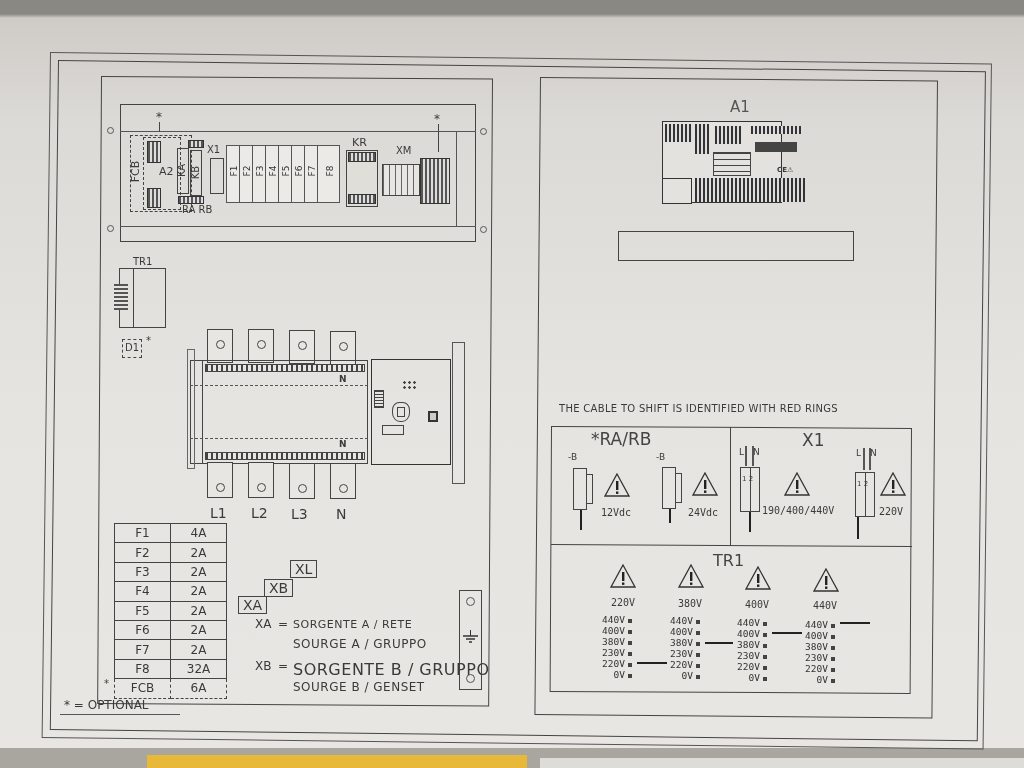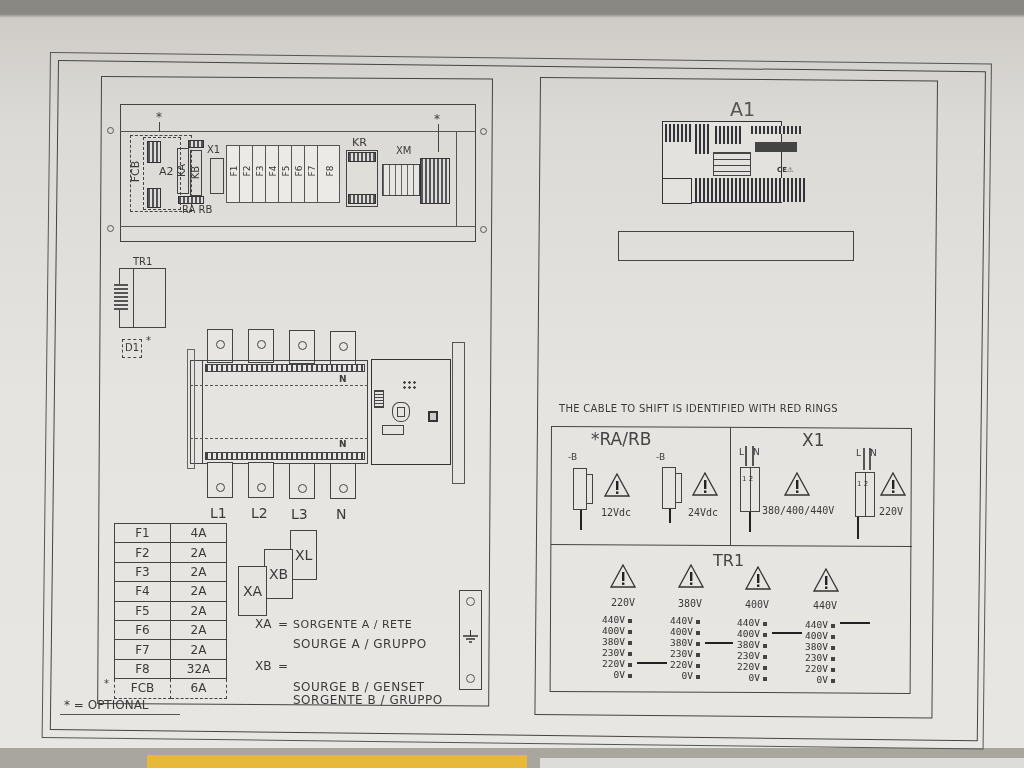--- a/index.html
+++ b/index.html
@@ -43,21 +43,21 @@
   .sw-strip { position: absolute; height: 8px; border: 1px solid #444; background: repeating-linear-gradient(90deg,#444 0 2px,#e8e6e2 2px 5px); }
   .sw-dash { position: absolute; left: 190px; width: 178px; border-top: 1px dashed #555; }
   .motor { position: absolute; left: 371px; top: 359px; width: 80px; height: 106px; border: 1.5px solid #333; }
   .side-rail { position: absolute; left: 452px; top: 342px; width: 13px; height: 142px; border: 1px solid #555; }
 
   
   .ftable { position: absolute; left: 114px; top: 523px; border-collapse: collapse; font-size: 12px; color: #3a3a3a; }
   .ftable td { border: 1px solid #444; width: 56px; height: 19.4px; text-align: center; padding: 0; }
   .ftable tr.opt td { border: 1px dashed #444; }
 
-  .xbox { position: absolute; border: 1px solid #444; font-size: 14px; padding: 16px 4px; background: #e6e4e0; color: #3a3a3a; }
+  .xbox { position: absolute; border: 1px solid #444; font-size: 14px; padding: 0 4px; background: #e6e4e0; color: #3a3a3a; margin-top: 30px; }
 
   .ground { position: absolute; left: 459px; top: 590px; width: 23px; height: 100px; border: 1px solid #444; }
 
   
   .label-a1 { position: absolute; left: 662px; top: 121px; width: 120px; height: 82px; border: 1px solid #333; background: #e4e2de; text-decoration: underline; }
   .lbl-cell { position: absolute; background: repeating-linear-gradient(90deg, #333 0 2px, #ddd 2px 4px); }
   .white-strip { position: absolute; left: 618px; top: 231px; width: 236px; height: 30px; border: 1px solid #444; }
 
   .warn-box { position: absolute; left: 551px; top: 426px; width: 361px; height: 266px; border: 1.5px solid #444; transform: rotate(0.3deg); transform-origin: left top; }
   .warn { position: absolute; width: 26px; height: 24px; }
@@ -245,41 +245,41 @@
 <div class="xbox" style="left:290px;top:530px">XL</div>
 <div class="xbox" style="left:264px;top:549px">XB</div>
 <div class="xbox" style="left:238px;top:566px">XA</div>
 
 <span class="txt" style="left:255px;top:617px;font-size:12px">XA</span>
 <span class="txt" style="left:278px;top:617px;font-size:12px">=</span>
 <span class="txt" style="left:293px;top:618px;font-size:11px;letter-spacing:0.5px">SORGENTE A / RETE</span>
 <span class="txt" style="left:293px;top:637px;font-size:12px;letter-spacing:0.5px">SOURGE A / GRUPPO</span>
 <span class="txt" style="left:255px;top:659px;font-size:12px">XB</span>
 <span class="txt" style="left:278px;top:659px;font-size:12px">=</span>
-<span class="txt" style="left:293px;top:693px;font-size:12px;letter-spacing:0.5px">SORGENTE B / GRUPPO</span>
+<span class="txt" style="left:293px;top:660px;font-size:16px;letter-spacing:0.5px">SORGENTE B / GRUPPO</span>
 <span class="txt" style="left:293px;top:680px;font-size:12px;letter-spacing:0.5px">SOURGE B / GENSET</span>
 
 <div class="ground"></div>
 <div class="hole" style="left:466px;top:597px;width:9px;height:9px"></div>
 <div style="position:absolute;left:462px;top:629px;width:17px;height:14px">
   <svg width="17" height="14" viewBox="0 0 17 14">
       <line x1="8.5" y1="0" x2="8.5" y2="6" stroke="#333"></line>
       <line x1="1" y1="6" x2="16" y2="6" stroke="#333" stroke-width="1.5"></line>
       <line x1="4" y1="9" x2="13" y2="9" stroke="#333" stroke-width="1.5"></line>
       <line x1="7" y1="12" x2="10" y2="12" stroke="#333" stroke-width="1.5"></line>
     </svg>
 </div>
 <div class="hole" style="left:466px;top:674px;width:9px;height:9px"></div>
 
 <span class="txt" style="left:64px;top:698px;font-size:12px">* = OPTIONAL</span>
 <div style="position:absolute;left:60px;top:714px;width:120px;border-top:1px solid #555"></div>
 
 <div class="panel-right"></div>
 
-<span class="txt" style="left:730px;top:98px;font-size:19px;color:#555">A1</span>
+<span class="txt" style="left:730px;top:98px;font-size:15px;color:#555">A1</span>
 <div class="label-a1">
   <div class="lbl-cell" style="left:2px;top:2px;width:28px;height:18px"></div>
   <div class="lbl-cell" style="left:32px;top:2px;width:14px;height:30px"></div>
   <div class="lbl-cell" style="left:52px;top:4px;width:26px;height:18px"></div>
   <div class="lbl-cell" style="left:88px;top:4px;width:52px;height:8px"></div>
   <div style="position:absolute;left:50px;top:30px;width:38px;height:24px;background:repeating-linear-gradient(180deg,#444 0 1px,#e4e2de 1px 6px);border:1px solid #444"></div>
   <div style="position:absolute;left:92px;top:20px;width:42px;height:10px;background:#444"></div>
   <div class="txt" style="left:114px;top:44px;font-size:7px;font-weight:bold">CE⚠</div>
   <div class="lbl-cell" style="left:32px;top:56px;width:110px;height:24px"></div>
   <div style="position:absolute;left:-1px;top:56px;width:30px;height:26px;border:1px solid #333;background:#e4e2de"></div>
@@ -322,21 +322,21 @@
 <div class="wire" style="left:752px;top:446px;width:2px;height:20px;background:#555"></div>
 <div class="box" style="left:740px;top:467px;width:20px;height:45px"></div>
 <div style="position:absolute;left:750px;top:467px;height:45px;border-left:1px solid #444"></div>
 <span class="txt" style="left:742px;top:475px;font-size:7px">1 2</span>
 <div class="wire" style="left:749px;top:512px;width:2px;height:20px"></div>
 <div class="warn" style="left:784px;top:472px"><svg viewBox="0 0 26 24">
       <polygon points="13,1 25,23 1,23" fill="none" stroke="#333" stroke-width="1.3"></polygon>
       <rect x="12" y="8" width="2.4" height="9" fill="#222"></rect>
       <rect x="12" y="18.5" width="2.4" height="2.4" fill="#222"></rect>
     </svg></div>
-<span class="txt" style="left:762px;top:505px;font-size:10px;font-family:'DejaVu Sans Mono',monospace">380/400/440V</span>
+<span class="txt" style="left:762px;top:505px;font-size:10px;font-family:'DejaVu Sans Mono',monospace">190/400/440V</span>
 
 <span class="txt" style="left:856px;top:448px;font-size:9px">L</span>
 <span class="txt" style="left:870px;top:448px;font-size:9px">N</span>
 <div class="wire" style="left:863px;top:448px;width:2px;height:22px;background:#555"></div>
 <div class="wire" style="left:869px;top:448px;width:2px;height:22px;background:#555"></div>
 <div class="box" style="left:855px;top:472px;width:20px;height:45px"></div>
 <div style="position:absolute;left:865px;top:472px;height:45px;border-left:1px solid #444"></div>
 <span class="txt" style="left:857px;top:480px;font-size:7px">1 2</span>
 <div class="wire" style="left:857px;top:517px;width:2px;height:22px"></div>
 <div class="warn" style="left:880px;top:472px"><svg viewBox="0 0 26 24">

